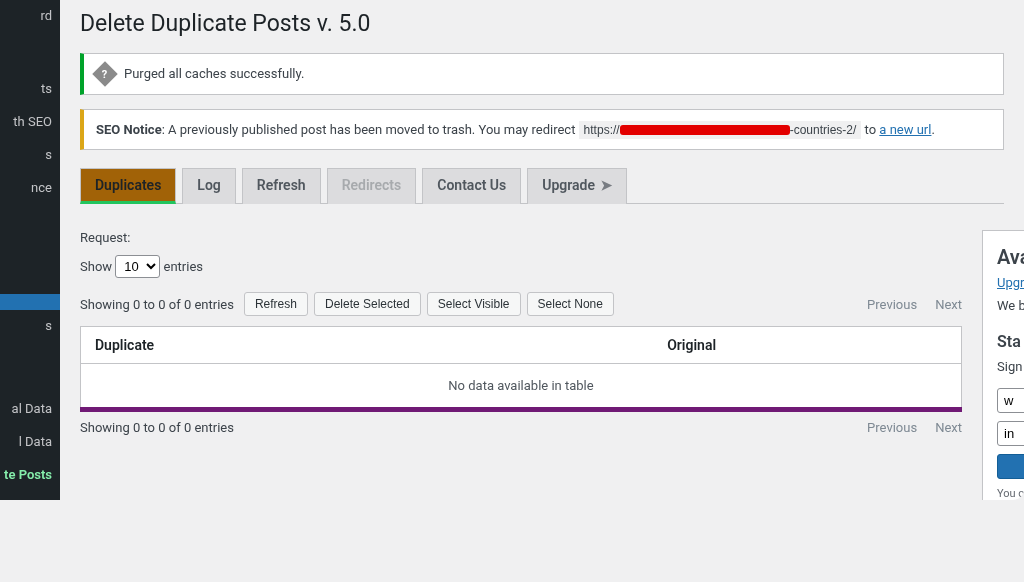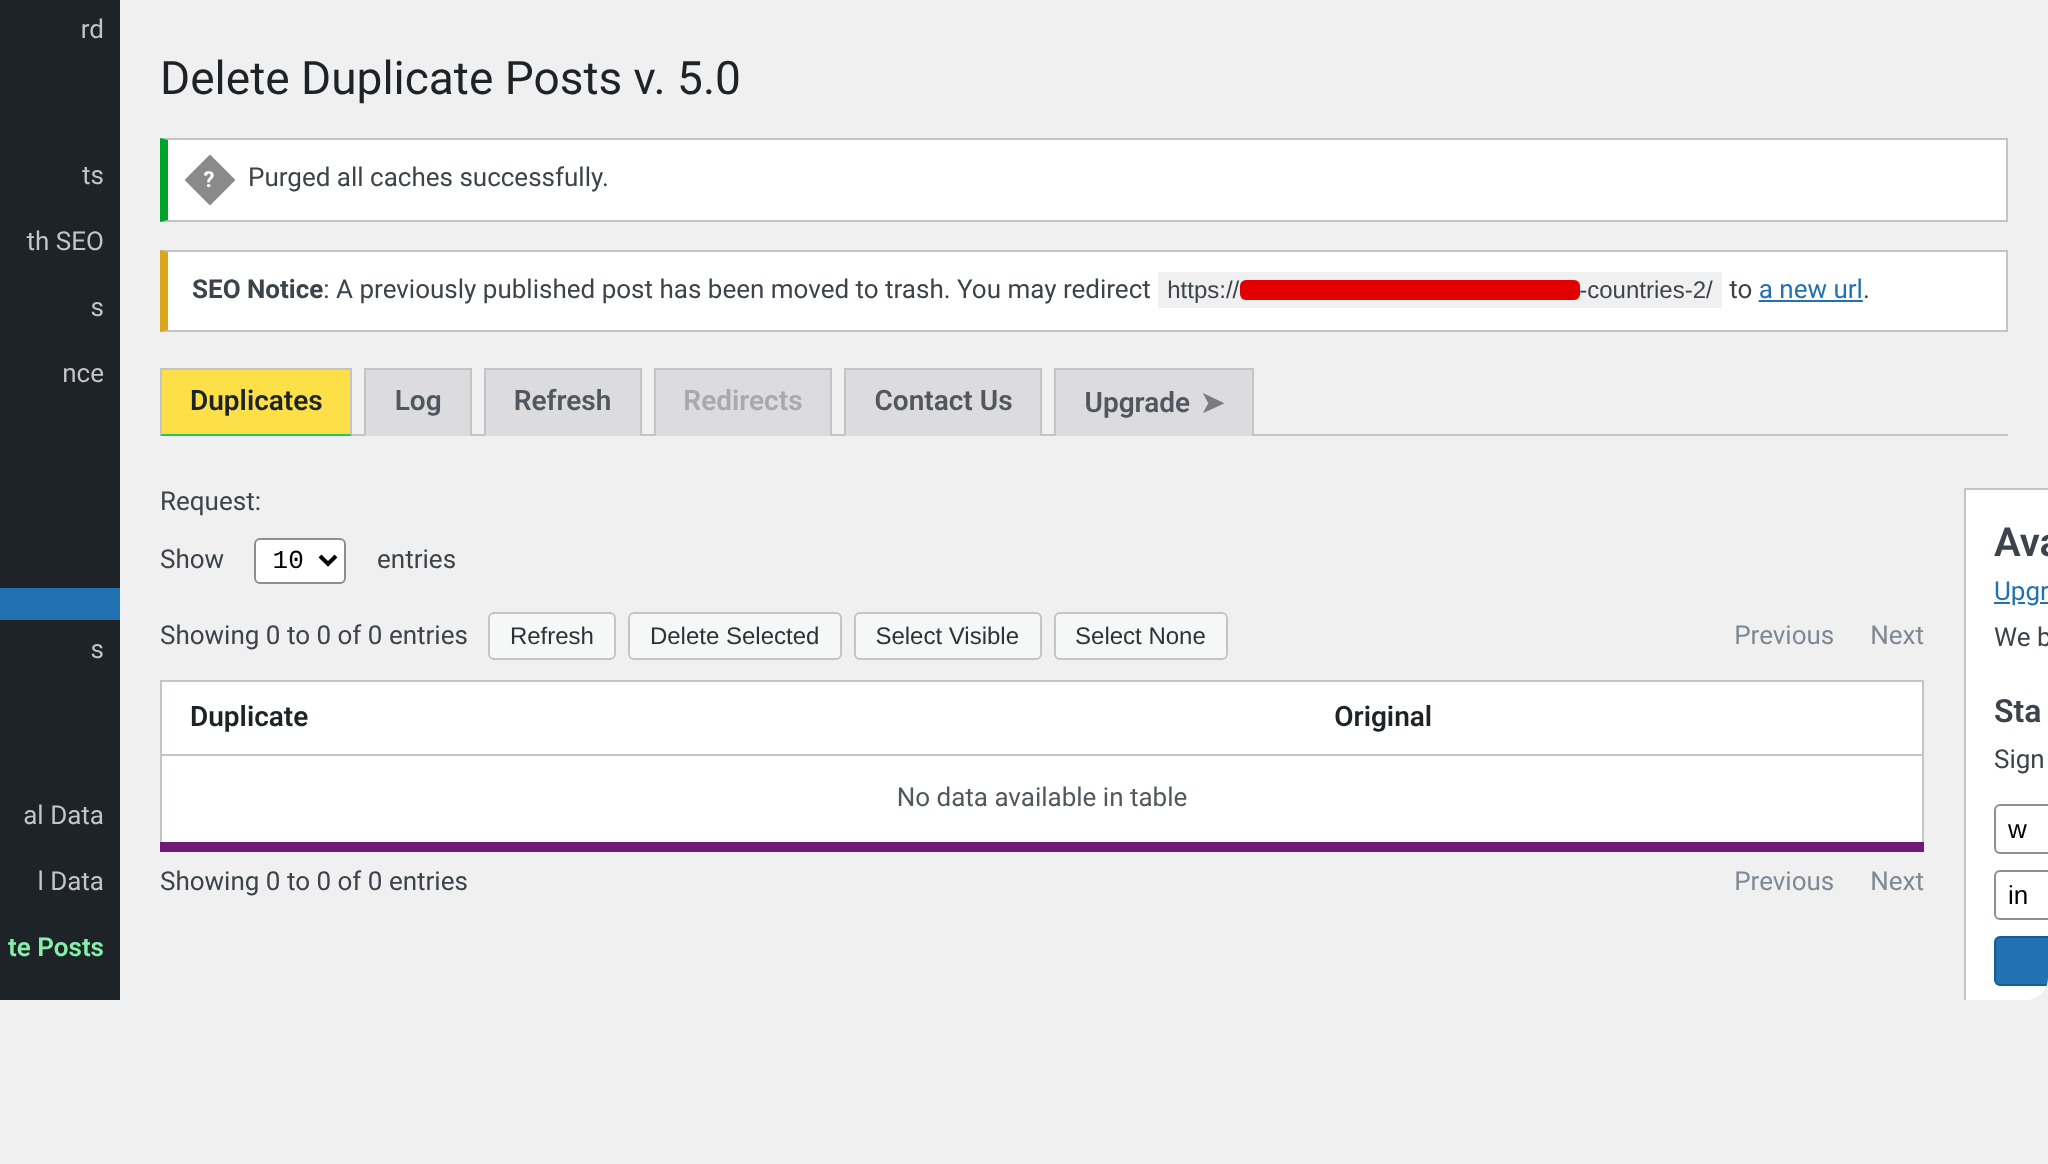--- a/index.html
+++ b/index.html
@@ -38,21 +38,21 @@
     position: absolute;
     right: -8px;
     top: 50%;
     transform: translateY(-50%);
     border: 8px solid transparent;
     border-right-color: #f0f0f1;
   }
   
   .main {
     flex: 1 1 auto;
-    padding: 16px 20px;
+    padding: 0 20px;
     overflow: hidden;
     position: relative;
     border-radius: 11px;
   }
   h1.page-title {
     font-size: 23px;
     font-weight: 400;
     color: #1d2327;
     margin: 10px 0 16px 0;
   }
@@ -106,40 +106,39 @@
     border: 1px solid #c3c4c7;
     border-bottom: none;
     padding: 8px 14px;
     font-size: 14px;
     color: #50575e;
     cursor: pointer;
     margin-bottom: -1px;
     font-weight: 600;
   }
   .tab.active {
-    background: #fde047;
-    border-bottom: 1px solid #22c55e;
+    background: #a16207;
+    border-bottom: 3px solid #22c55e;
     color: #1d2327;
   }
   .tab.disabled { color: #a7aaad; cursor: default; }
   .tab .arrow { color: #787c82; margin-left: 2px; }
 
   .content-row { display: flex; gap: 20px; margin-top: 26px; }
   .content-main { flex: 1 1 auto; }
 
   .request-label { margin-bottom: 10px; display:block;}
   .length-ctrl { margin-bottom: 14px; }
   .length-ctrl select {
     padding: 2px 4px;
     border: 1px solid #8c8f94;
     border-radius: 3px;
     background: #fff;
-    margin: 0 12px;
-    font-size: 13px;
-    font-family: Liberation Mono, monospace;
+    margin: 0 0;
+    font-size: 13px;
   }
 
   .toolbar-row {
     display: flex; align-items: center; justify-content: space-between;
     margin-bottom: 10px;
   }
   .toolbar-row .left { display: flex; align-items: center; gap: 6px; flex-wrap: wrap;}
   .info-text { color: #3c434a; margin-right: 4px;}
   .btn {
     background: #f6f7f7;

